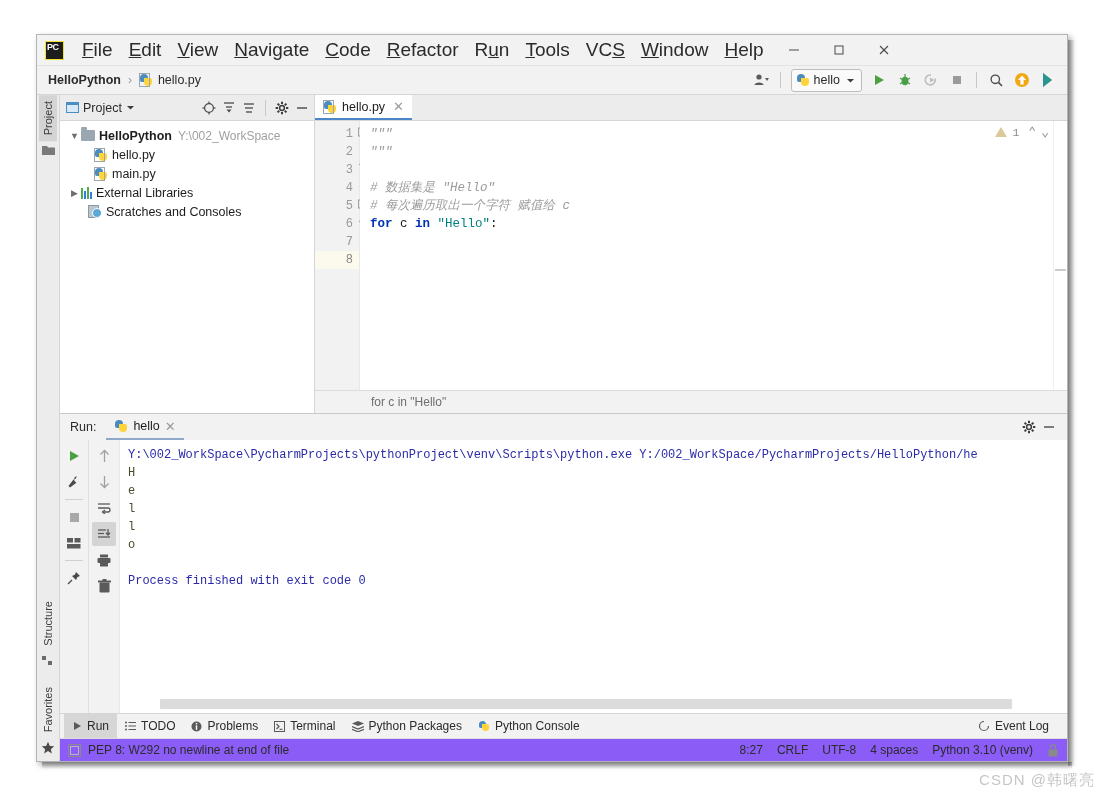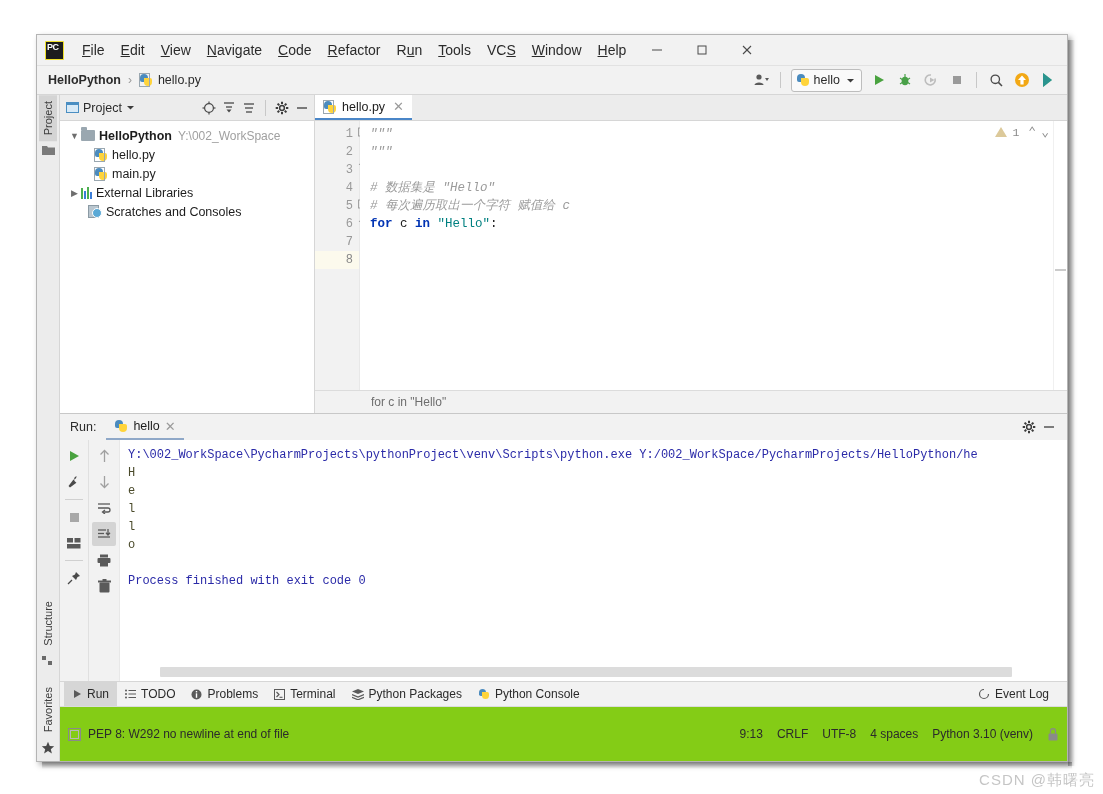--- a/index.html
+++ b/index.html
@@ -54,21 +54,21 @@
   }
   .pc-logo::before {
     content: "PC";
     position: absolute; left: 1px; top: 0px;
     font-size: 9px; font-weight: bold; color: #ffffff;
     letter-spacing: -0.5px;
     font-family: "Liberation Sans", sans-serif;
   }
   .menu { display: flex; align-items: center; }
   .menu-item {
-    font-size: 14px; color: #2b2b2b;
+    font-size: 19px; color: #2b2b2b;
     padding: 3px 8px;
     cursor: default;
     white-space: nowrap;
   }
   .menu-item .mn { text-decoration: underline; }
   .win-title {
     flex: 1;
     text-align: left;
     padding-left: 40px;
     font-size: 13px; color: #5c5c5c;
@@ -384,24 +384,24 @@
     display: flex; align-items: center; gap: 5px;
     padding: 2px 8px; font-size: 12px; color: #2b2b2b;
     height: 20px;
   }
   .bt.active { background: #d6d6d6; }
   .bottombar-right { margin-left: auto; display: flex; align-items: center; padding-right: 10px; }
 
   
   .statusbar {
     height: 22px; flex: 0 0 auto;
-    background: #84cc16;
+    background: #8b5cf6;
     border-top: 1px solid #dcdcdc;
     display: flex; align-items: center;
-    padding: 16px 8px;
+    padding: 0 8px;
     font-size: 12px; color: #2b2b2b;
   }
   .sb-left { display: flex; align-items: center; gap: 7px; }
   .sb-right { margin-left: auto; display: flex; align-items: center; gap: 14px; }
   .sb-item { cursor: default; }
   .sq-ic {
     width: 11px; height: 11px; border: 1px solid #8a8a8a;
     position: relative;
   }
   .sq-ic::after {
@@ -921,21 +921,21 @@
             </div>
           </div>
         </div>
 
         <div class="statusbar">
           <div class="sb-left">
             <span class="sq-ic"></span>
             <span>PEP 8: W292 no newline at end of file</span>
           </div>
           <div class="sb-right">
-            <span class="sb-item">9:13</span>
+            <span class="sb-item">8:27</span>
             <span class="sb-item">CRLF</span>
             <span class="sb-item">UTF-8</span>
             <span class="sb-item">4 spaces</span>
             <span class="sb-item">Python 3.10 (venv)</span>
             <span>
               <svg width="12" height="13" viewBox="0 0 12 13">
                   <rect x="1.5" y="5.5" width="9" height="7" rx="1" fill="#8a8a8a"></rect>
                   <path d="M3.5 5.5 L3.5 3.2 A2.5 2.5 0 0 1 8.5 3.2 L8.5 5.5" fill="none" stroke="#8a8a8a" stroke-width="1.3"></path>
                 </svg>
             </span>

